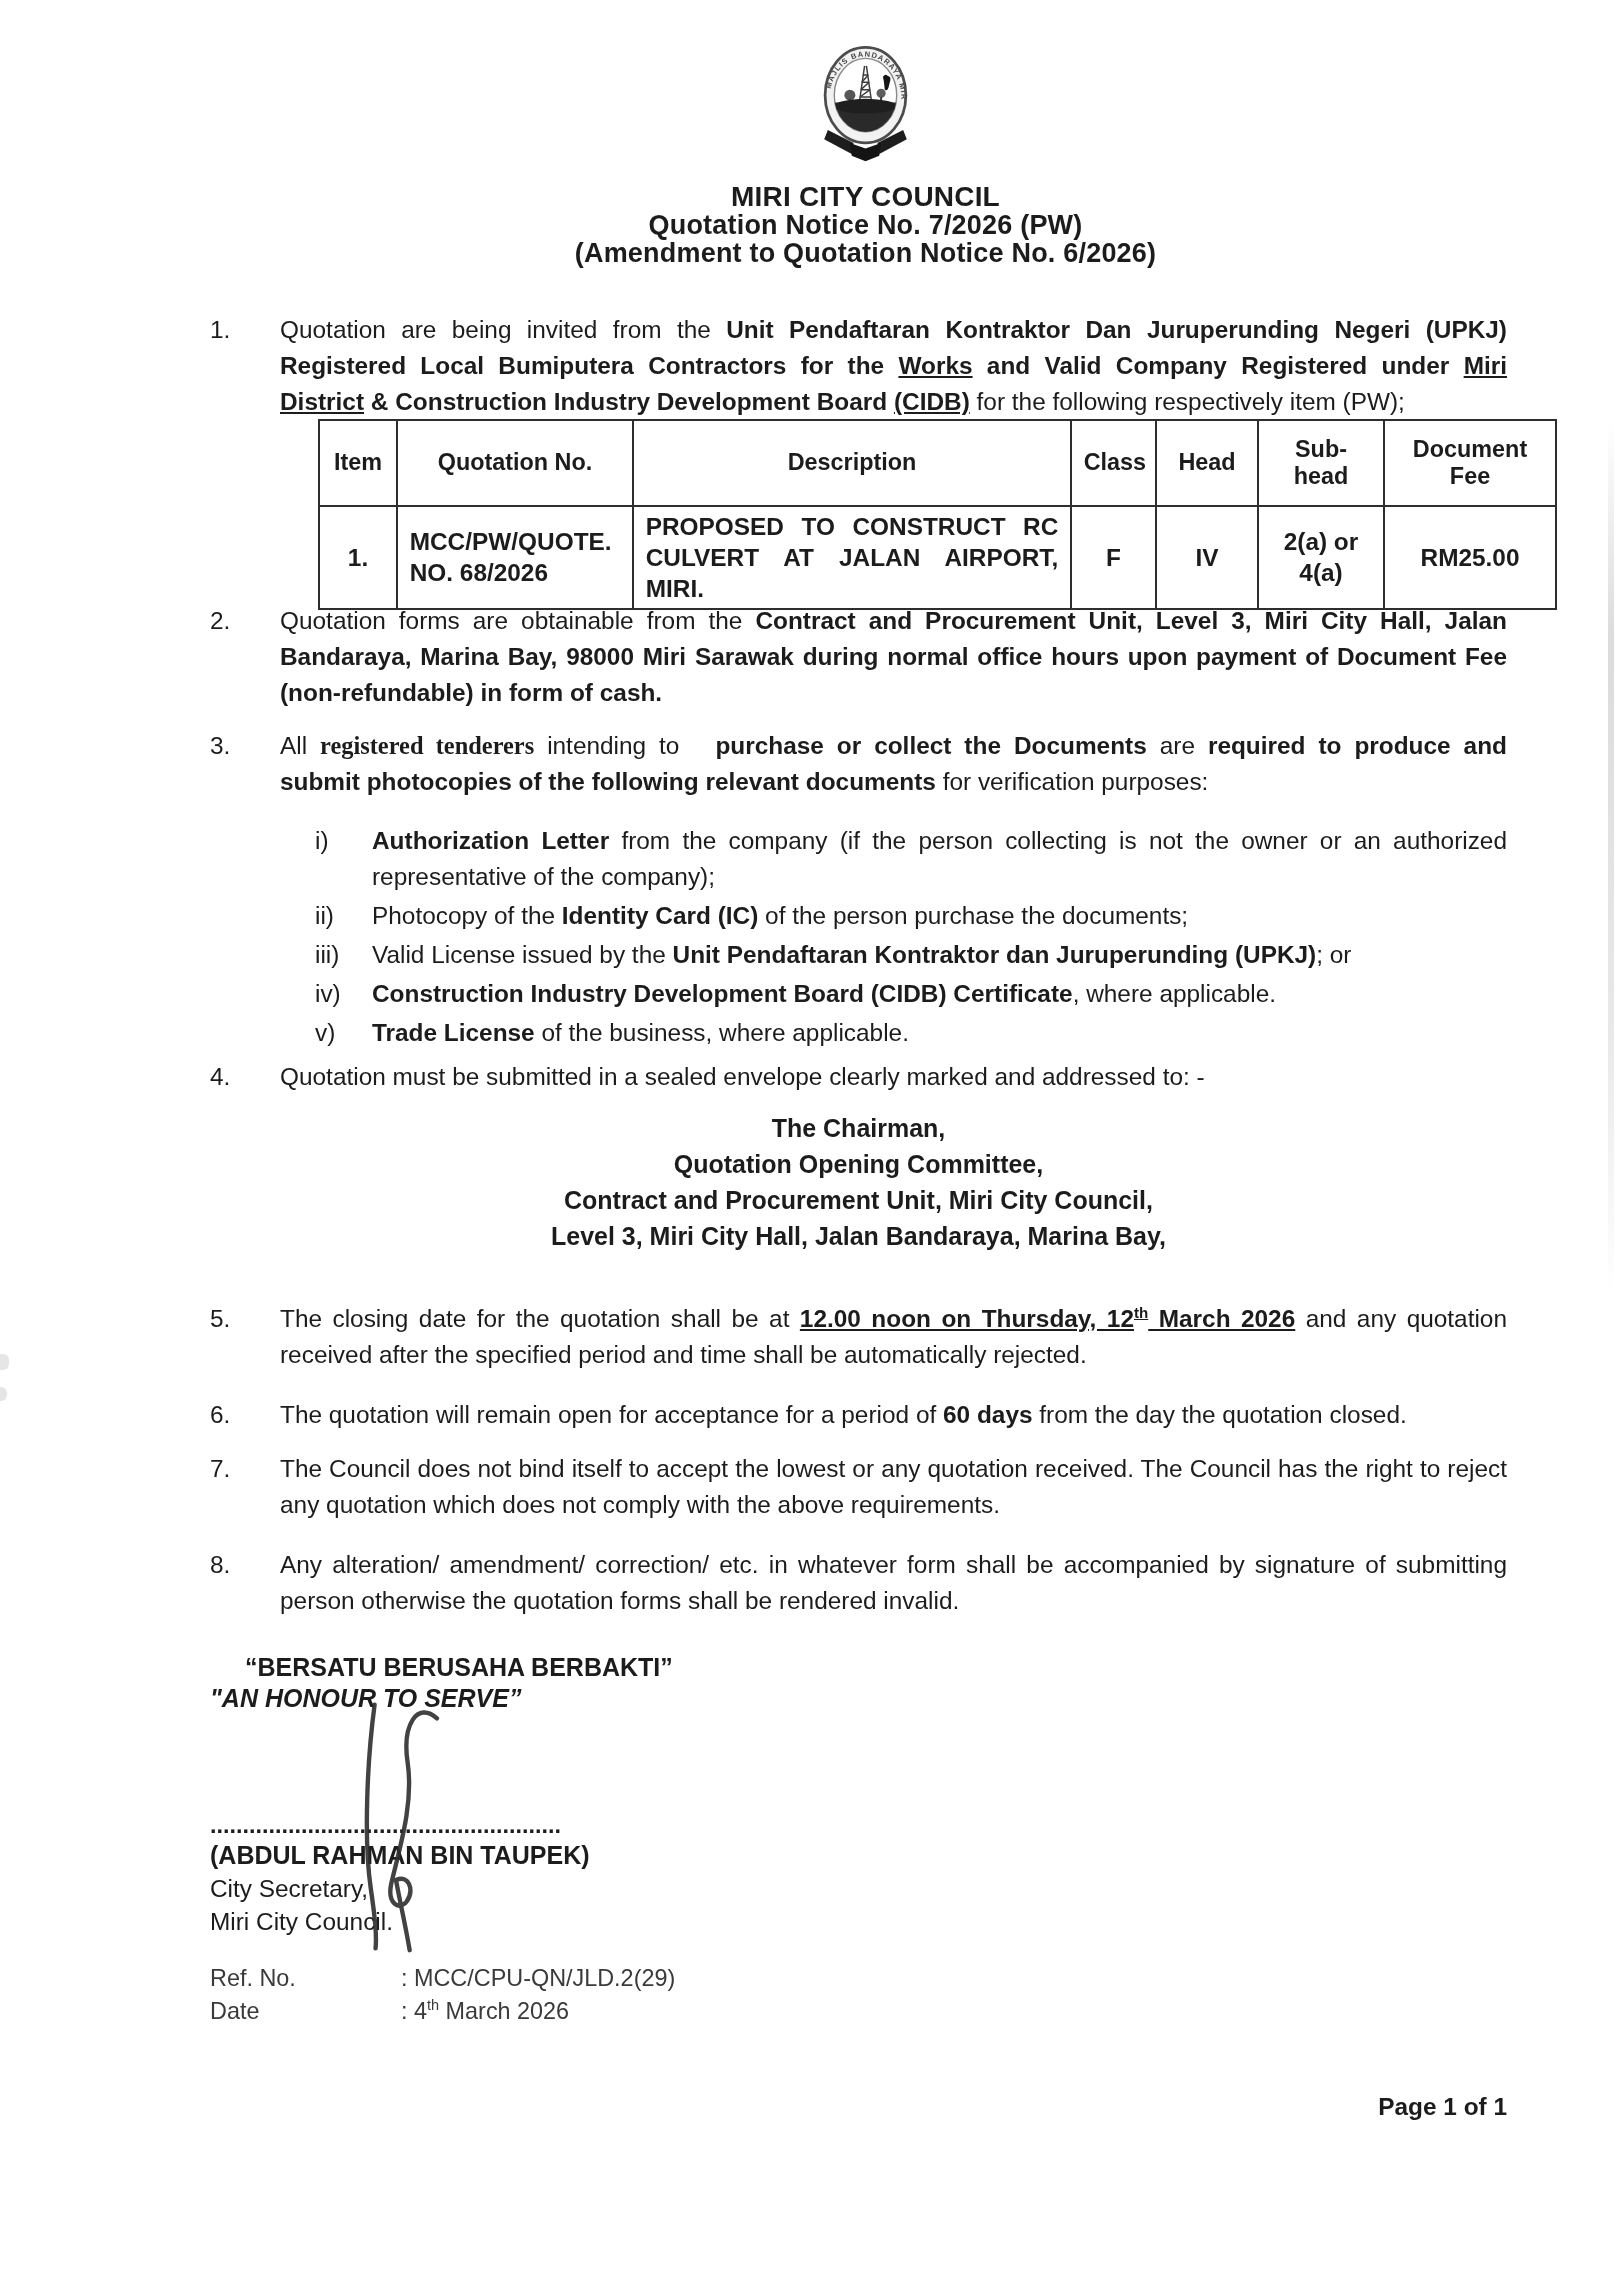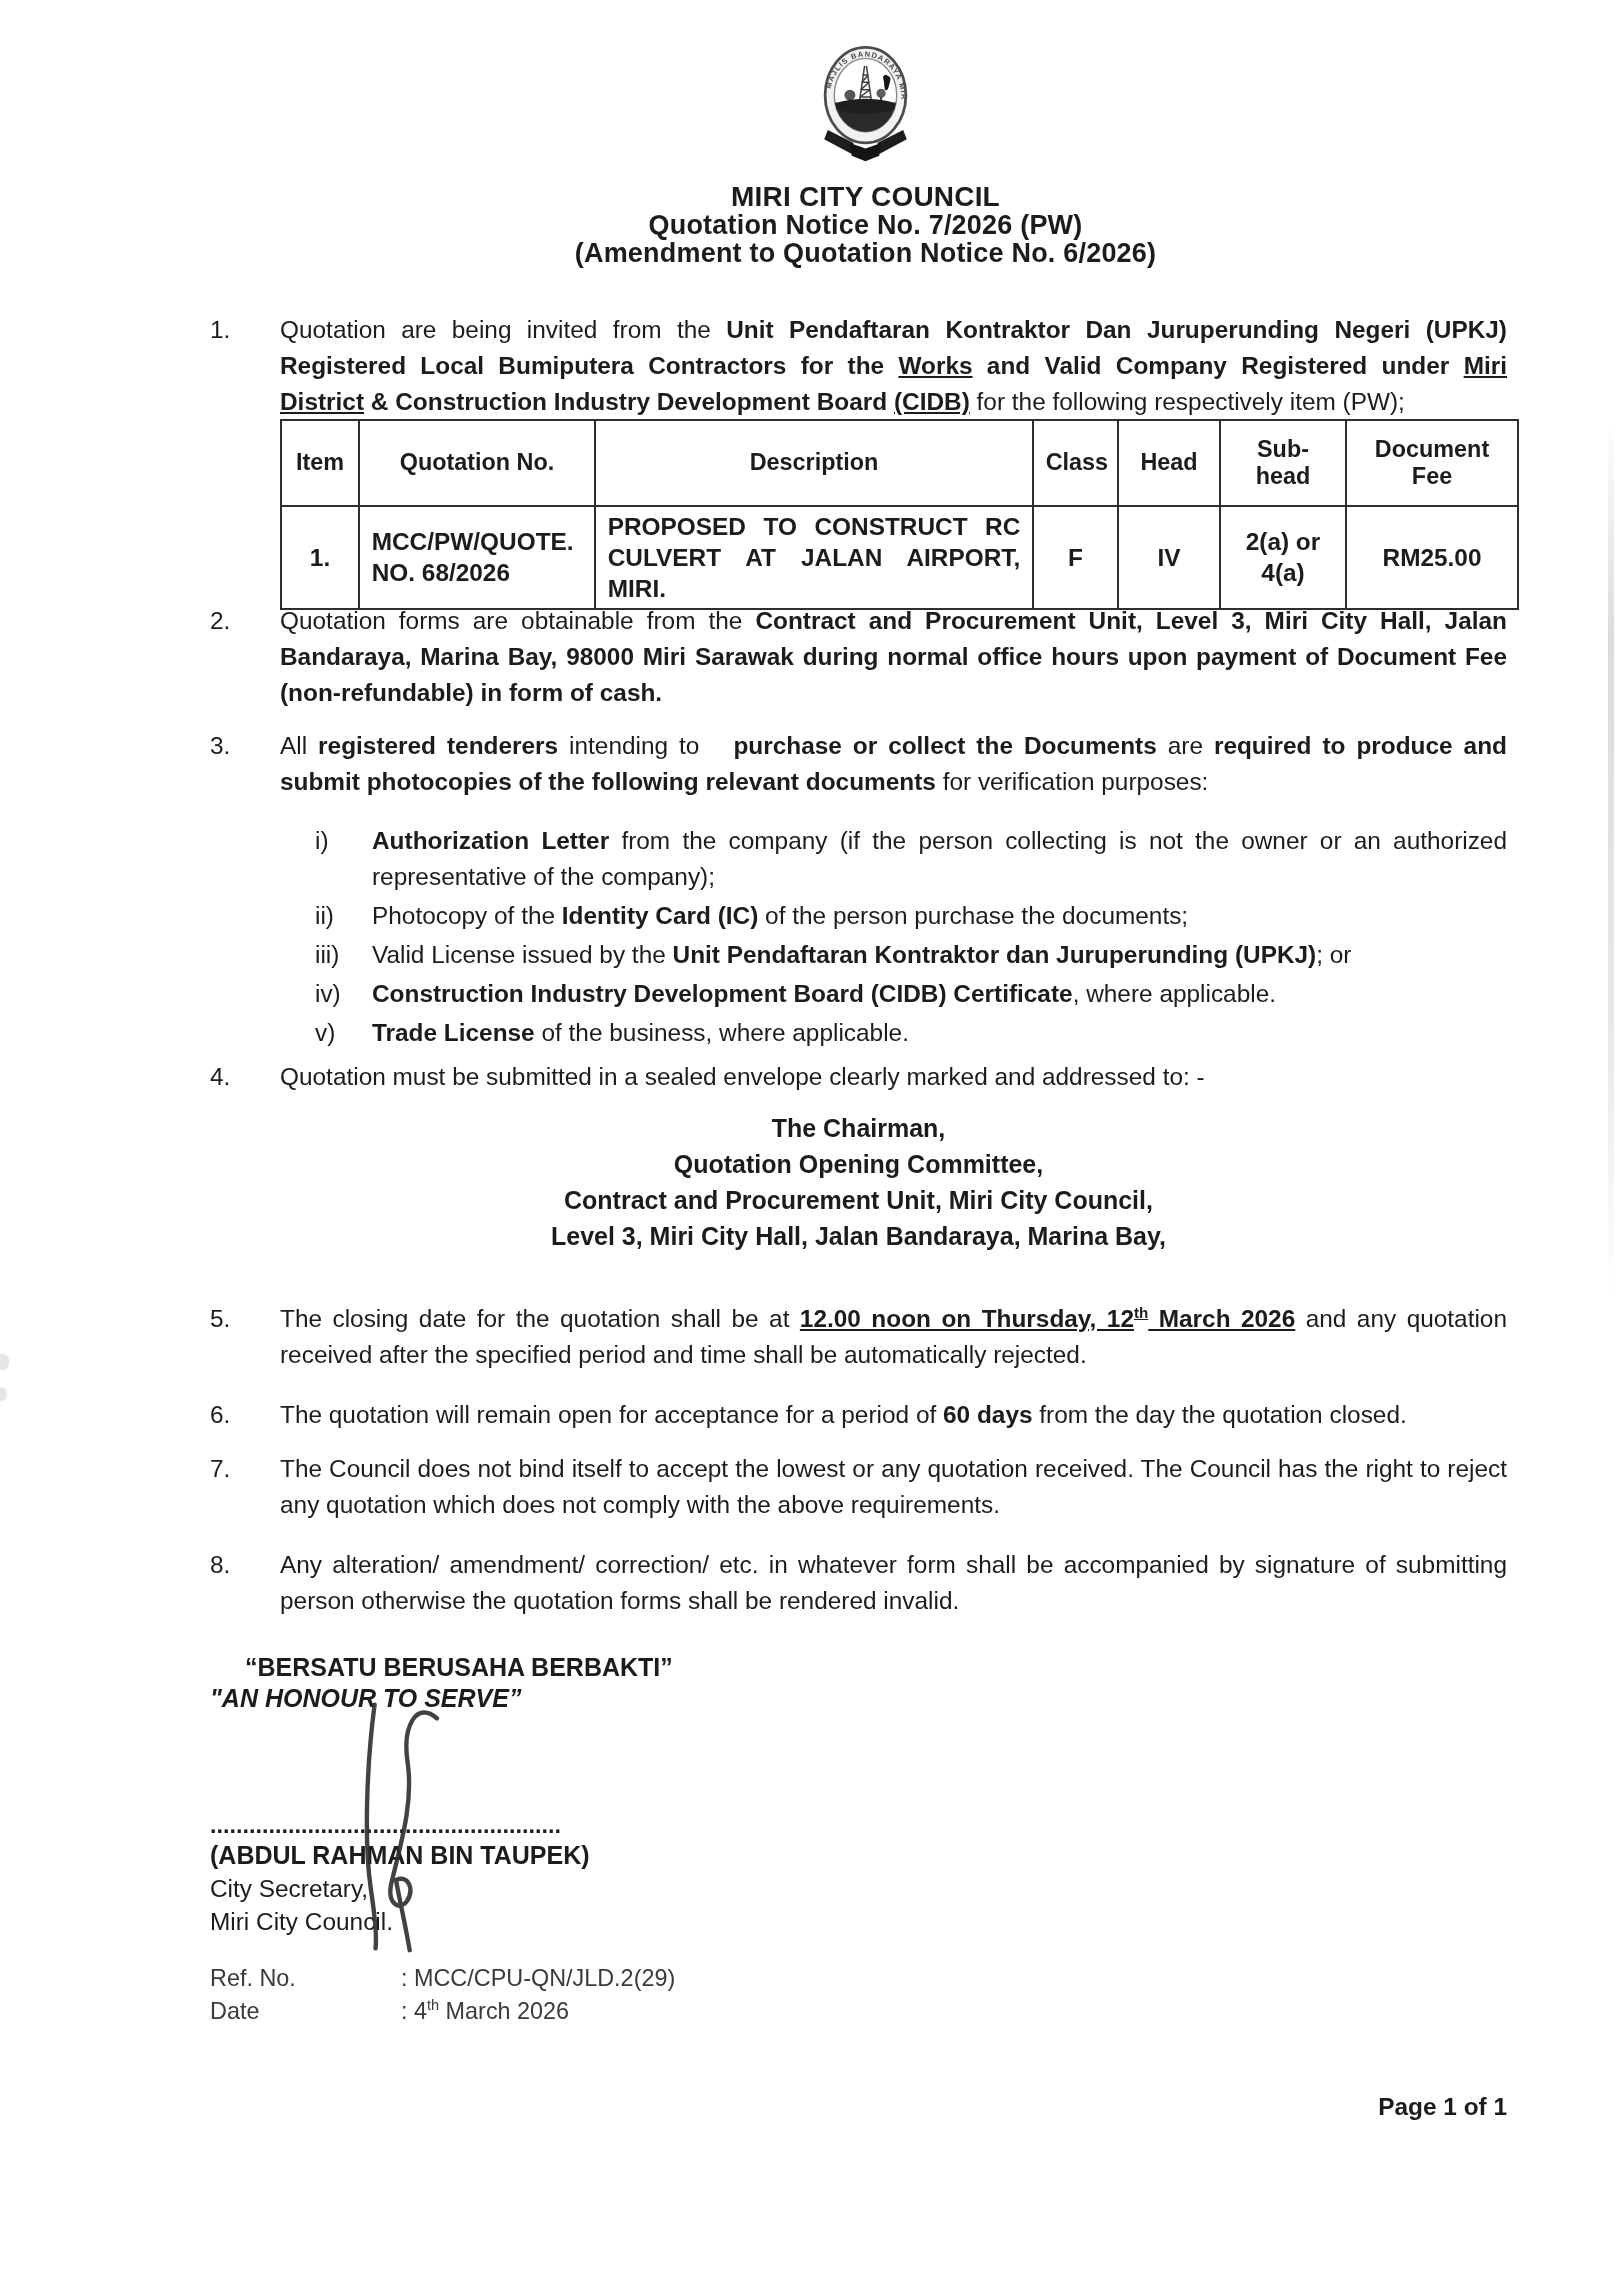--- a/index.html
+++ b/index.html
@@ -24,21 +24,21 @@
   
   .sec{position:absolute;left:210px;width:1297px;}
   .para{display:flex;align-items:flex-start;}
   .para-num{width:70px;flex-shrink:0;font-size:24.4px;line-height:36px;}
   .para-text{flex:1;font-size:24.4px;line-height:36px;text-align:justify;}
   .sub-item{display:flex;margin-left:105px;margin-bottom:2.9px;}
   .sub-num{width:57px;flex-shrink:0;font-size:24.4px;line-height:36px;}
   .sub-text{flex:1;font-size:24.4px;line-height:36px;text-align:justify;}
   sup{font-size:.62em;line-height:0;}
   
-  table.qt{border-collapse:collapse;width:1237px;margin-left:70px;table-layout:fixed;border:2.9px solid #262626;}
+  table.qt{border-collapse:collapse;width:1237px;margin-left:108px;table-layout:fixed;border:2.9px solid #262626;}
   table.qt th,table.qt td{border:2px solid #2e2e2e;vertical-align:middle;padding:3.9px 11.7px;}
   table.qt th{font-size:23.4px;font-weight:700;text-align:center;white-space:pre-line;line-height:27px;height:76px;}
   table.qt td{font-size:24.4px;font-weight:700;line-height:31px;height:74px;}
   .td-center{text-align:center;}
   .td-left{text-align:left;white-space:pre-line;}
   .td-justify{text-align:justify;}
   
   .address-line{font-size:25px;font-weight:700;line-height:36px;text-align:center;}
   
   .motto1{font-size:25px;font-weight:700;line-height:31px;margin-left:35px;}
@@ -147,21 +147,21 @@
     </table>
   </div>
 
   <div class="sec para" style="top:603px;">
     <div class="para-num">2.</div>
     <div class="para-text"><span>Quotation forms are obtainable from the </span><span style="font-weight: 700;">Contract and Procurement Unit, Level 3, Miri City Hall, Jalan Bandaraya, Marina Bay, 98000 Miri Sarawak during normal office hours upon payment of Document Fee (non-refundable) in form of cash.</span></div>
   </div>
 
   <div class="sec para" style="top:728px;">
     <div class="para-num">3.</div>
-    <div class="para-text"><span>All </span><span style="font-weight: 700;">registered tenderers</span><span> intending to </span><span style="font-weight: 700; margin-left: 23px;">purchase or collect the Documents</span><span> are </span><span style="font-weight: 700;">required to produce and submit photocopies of the following relevant documents</span><span> for verification purposes:</span></div>
+    <div class="para-text"><span>All </span><span style="font-weight: 700; font-family: Liberation Serif, serif;">registered tenderers</span><span> intending to </span><span style="font-weight: 700; margin-left: 23px;">purchase or collect the Documents</span><span> are </span><span style="font-weight: 700;">required to produce and submit photocopies of the following relevant documents</span><span> for verification purposes:</span></div>
   </div>
 
   <div class="sec" style="top:823px;">
     <div class="sub-item">
       <div class="sub-num">i)</div>
       <div class="sub-text"><span style="font-weight: 700;">Authorization Letter</span><span> from the company (if the person collecting is not the owner or an authorized representative of the company);</span></div>
     </div>
     <div class="sub-item">
       <div class="sub-num">ii)</div>
       <div class="sub-text"><span>Photocopy of the </span><span style="font-weight: 700;">Identity Card (IC)</span><span> of the person purchase the documents;</span></div>

